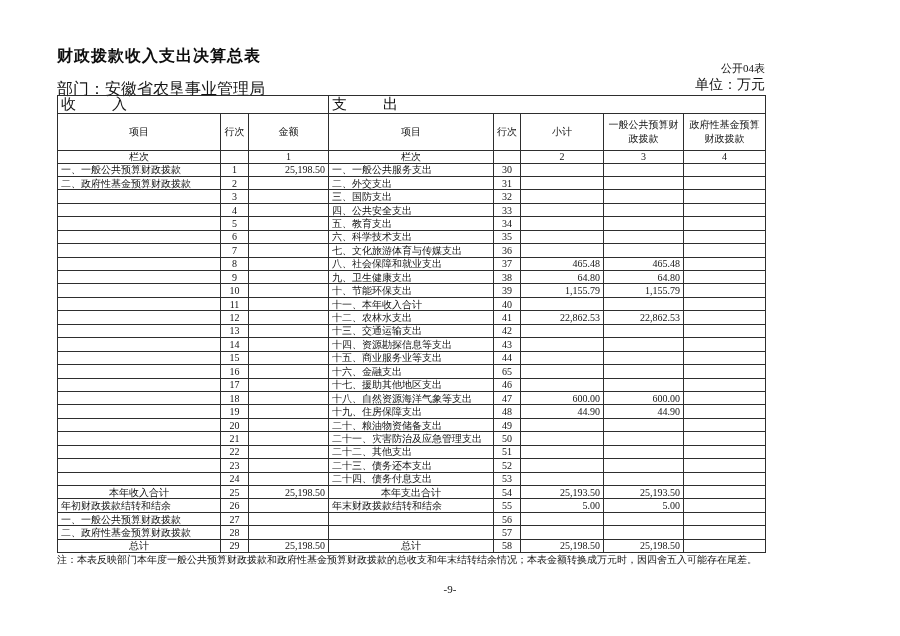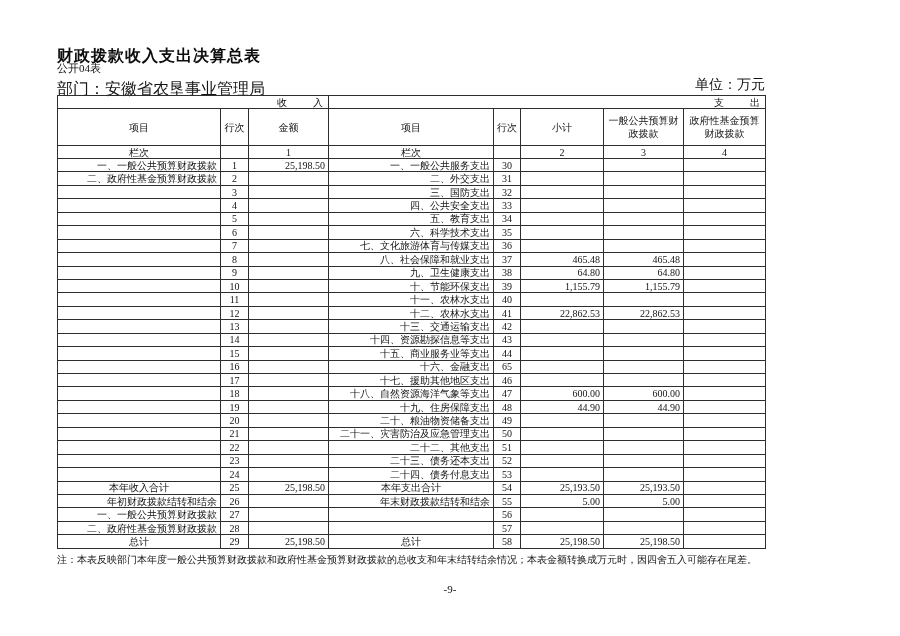--- a/index.html
+++ b/index.html
@@ -9,46 +9,46 @@
     font-family:"Liberation Serif","DejaVu Serif",serif;
     color:#141414;
   }
   .doc-title {
     position:absolute; top:46px; left:57px; width:708px;
     text-align:left; font-family:"Liberation Sans","DejaVu Sans",sans-serif;
     font-weight:bold; font-size:16px; letter-spacing:1px; color:#0e0e0e;
   }
   .table-code {
     position:absolute; top:61px; left:57px; width:708px;
-    text-align:left; font-size:11px;
+    text-align:right; font-size:11px;
   }
   .unit-label {
     position:absolute; top:76px; left:57px; width:708px;
     text-align:right; font-size:14px;
   }
   .dept-label {
     position:absolute; top:79px; left:57px; font-size:16px;
   }
   table.budget {
     position:absolute; top:95px; left:57px; width:708px;
     border-collapse:collapse; table-layout:fixed;
     border:1.5px solid #1c1c1c;
   }
   table.budget th, table.budget td {
     border:1px solid #2e2e2e;
     font-size:10px; font-weight:normal;
     padding:0 3px; overflow:hidden; white-space:nowrap;
     line-height:1.1; color:#141414;
   }
-  tr.sec-row th { height:12px; text-align:right; font-size:10px; letter-spacing:2px; }
+  tr.sec-row th { height:12px; text-align:left; font-size:15px; letter-spacing:2px; }
   tr.colhead-row th { height:36px; text-align:center; }
   tr.colhead-row th.wrap { white-space:normal; line-height:1.35; }
   tr.idx-row td { height:12px; text-align:center; }
   tbody.data-rows td { height:12.45px; }
-  td.l { text-align:right; }
+  td.l { text-align:left; }
   td.c { text-align:center; }
   td.r { text-align:right; }
   td.b { text-align:center; font-weight:bold; }
   .note-line {
     position:absolute; top:553px; left:57px; width:830px;
     font-size:10px; white-space:nowrap;
   }
   .page-number {
     position:absolute; top:583px; left:0; width:900px;
     text-align:center; font-size:11px;
@@ -199,21 +199,21 @@
           <td class="l">十、节能环保支出</td>
           <td class="c">39</td>
           <td class="r">1,155.79</td>
           <td class="r">1,155.79</td>
           <td class="r"></td>
         </tr>
         <tr>
           <td class="l"></td>
           <td class="c">11</td>
           <td class="r"></td>
-          <td class="l">十一、农林水支出</td>
+          <td class="l">十一、本年收入合计</td>
           <td class="c">40</td>
           <td class="r"></td>
           <td class="r"></td>
           <td class="r"></td>
         </tr>
         <tr>
           <td class="l"></td>
           <td class="c">12</td>
           <td class="r"></td>
           <td class="l">十二、农林水支出</td>

